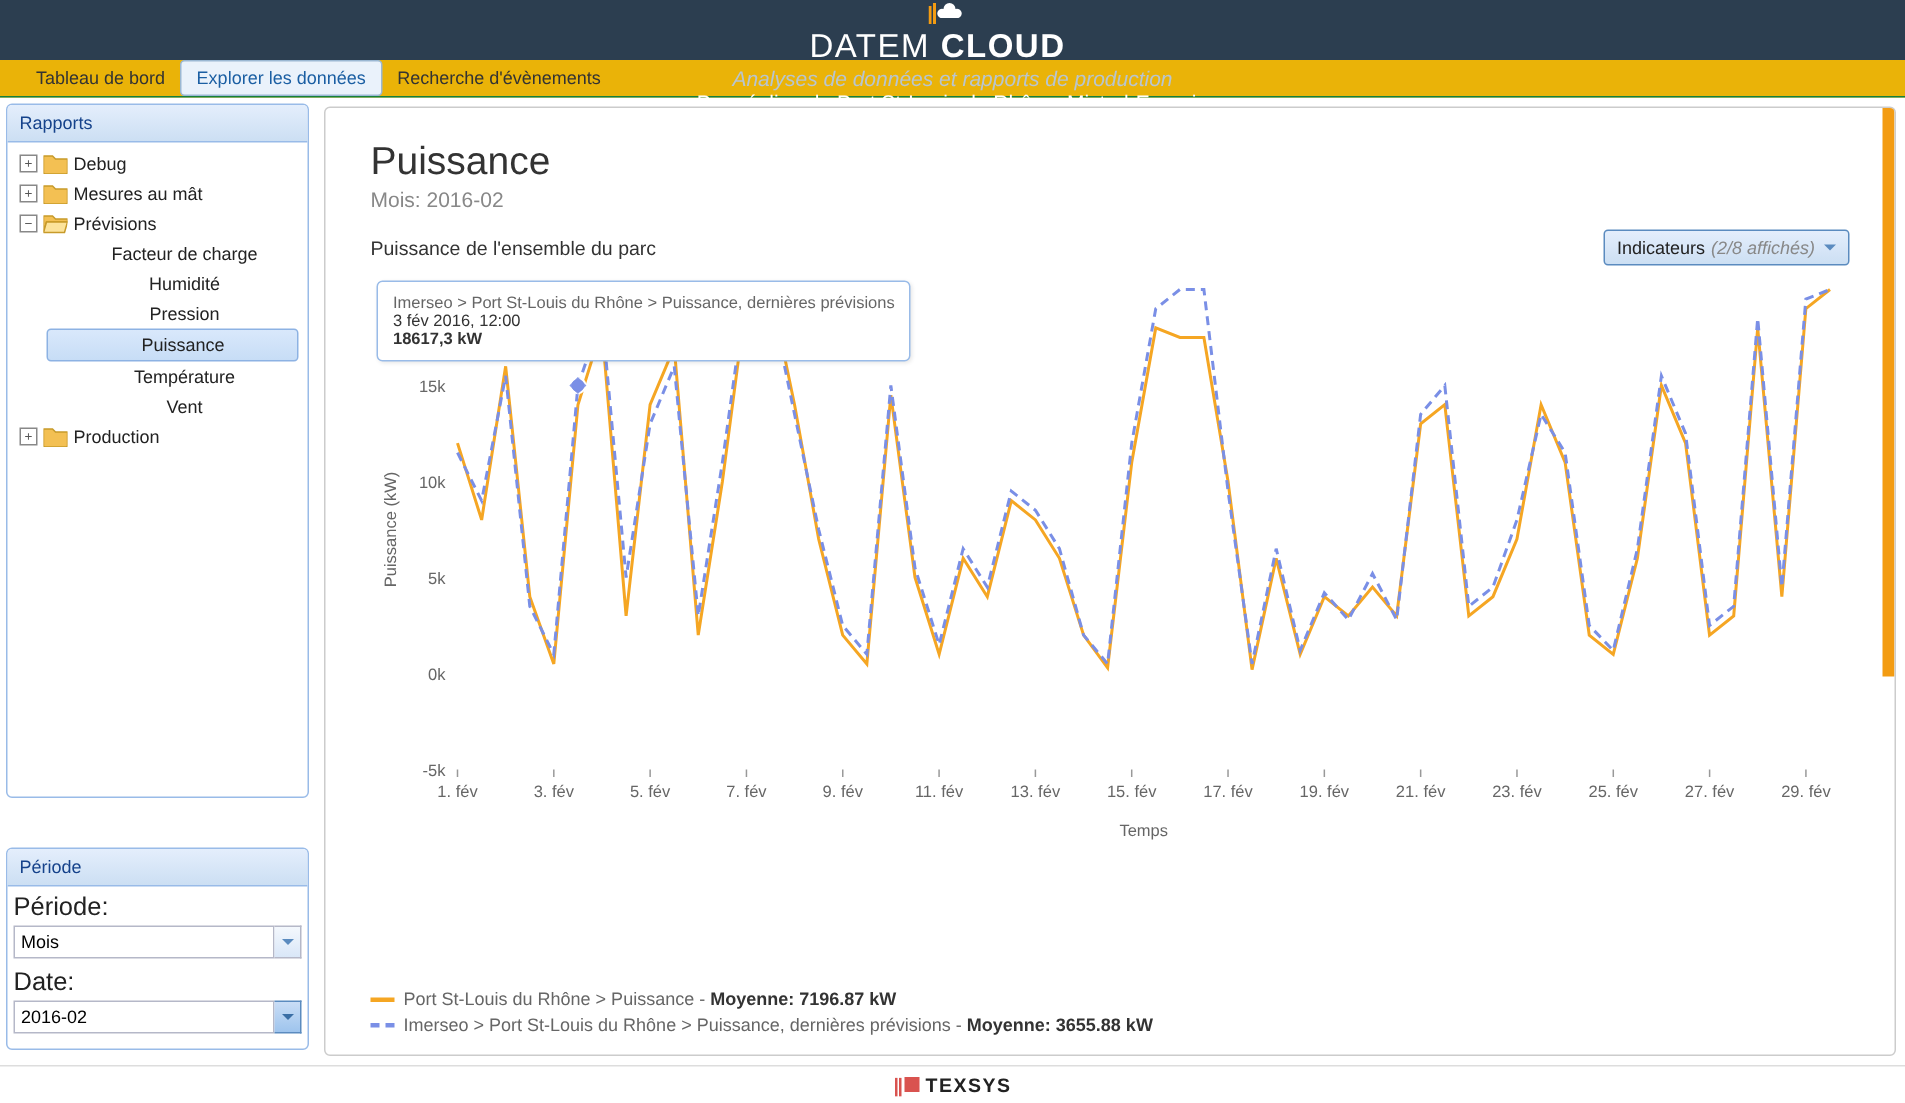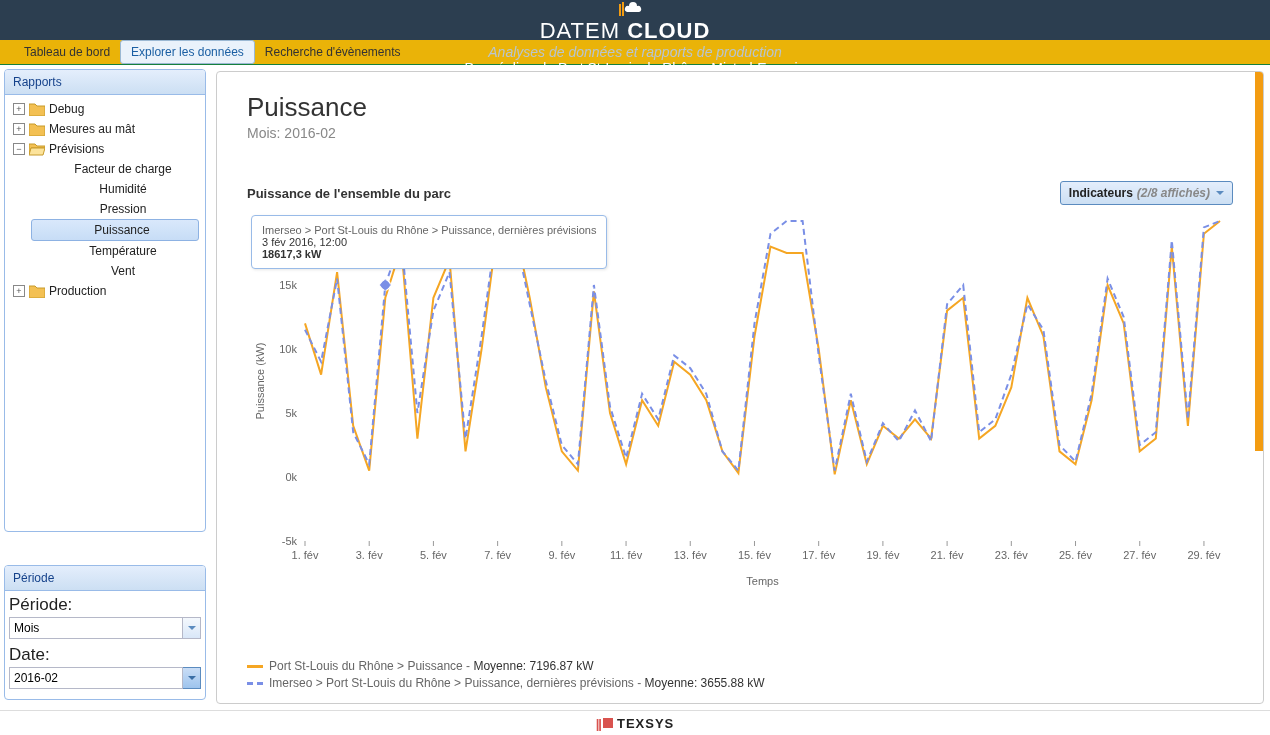--- a/index.html
+++ b/index.html
@@ -48,39 +48,39 @@
 
 
 .content { flex: 1; padding: 6px; position: relative; }
 .chart-panel { border: 1px solid #ccc; border-radius: 4px; height: 100%; background: #fff; position: relative; overflow: hidden; }
 .orange-bar { position: absolute; right: 0; top: 0; width: 8px; height: 60%; background: #f39c12; }
 
 .chart-inner { padding: 20px 30px 10px 30px; height: 100%; display: flex; flex-direction: column; }
 .chart-title { font-size: 26px; color: #333; font-weight: 400; }
 .chart-subtitle { font-size: 14px; color: #888; margin-top: 2px; }
 
-.chart-toolbar { display: flex; align-items: center; justify-content: space-between; margin-top: 40px; margin-bottom: 6px; font-weight: bold; }
+.chart-toolbar { display: flex; align-items: center; justify-content: space-between; margin-top: 12px; margin-bottom: 6px; }
 .chart-section-label { font-size: 13px; color: #333; }
 .indicators-btn { border: 1px solid #5b8bbf; background: linear-gradient(#e4eefc,#ccdff3); padding: 4px 8px; border-radius: 3px; font-size: 12px; display: flex; align-items: center; cursor: pointer; color: #222; }
 .indicators-btn .count { color: #888; font-style: italic; margin-left: 4px; }
 .indicators-btn svg { margin-left: 6px; }
 
 .plot-area { position: relative; flex: 1; }
 svg.plot { width: 100%; height: 380px; }
 
 .tooltip { position: absolute; top: 4px; left: 4px; background: #fff; border: 1px solid #99bbe8; border-radius: 4px; padding: 8px 10px; font-size: 11px; color: #333; box-shadow: 1px 1px 3px rgba(0,0,0,0.1); }
 .tooltip .tt-series { color: #666; }
 .tooltip .tt-value { font-weight: 700; }
 
 .legend { margin-top: 12px; }
 .legend-row { font-size: 12px; color: #666; margin-bottom: 3px; display: flex; align-items: center; }
 .legend-swatch { width: 16px; height: 3px; margin-right: 6px; display: inline-block; }
 .legend-swatch.dashed { border-top: 3px dashed #7a8fe6; height: 0; }
 .legend-solid { background: #f5a623; }
-.legend-row .mean { color: #333; font-weight: 400; }
+.legend-row .mean { color: #333; font-weight: 700; }
 
 
 .footer { height: 25px; display: flex; align-items: center; justify-content: center; font-size: 13px; border-top: 1px solid #ddd; }
 .footer .bars { color: #d9534f; letter-spacing: -1px; margin-right: 2px; font-weight: bold; }
 .footer .box { display: inline-block; width: 10px; height: 10px; background: #d9534f; margin-right: 4px; }
 .footer .tx { font-weight: 700; letter-spacing: 1px; }
 </style>
 </head>
 <body>
 

